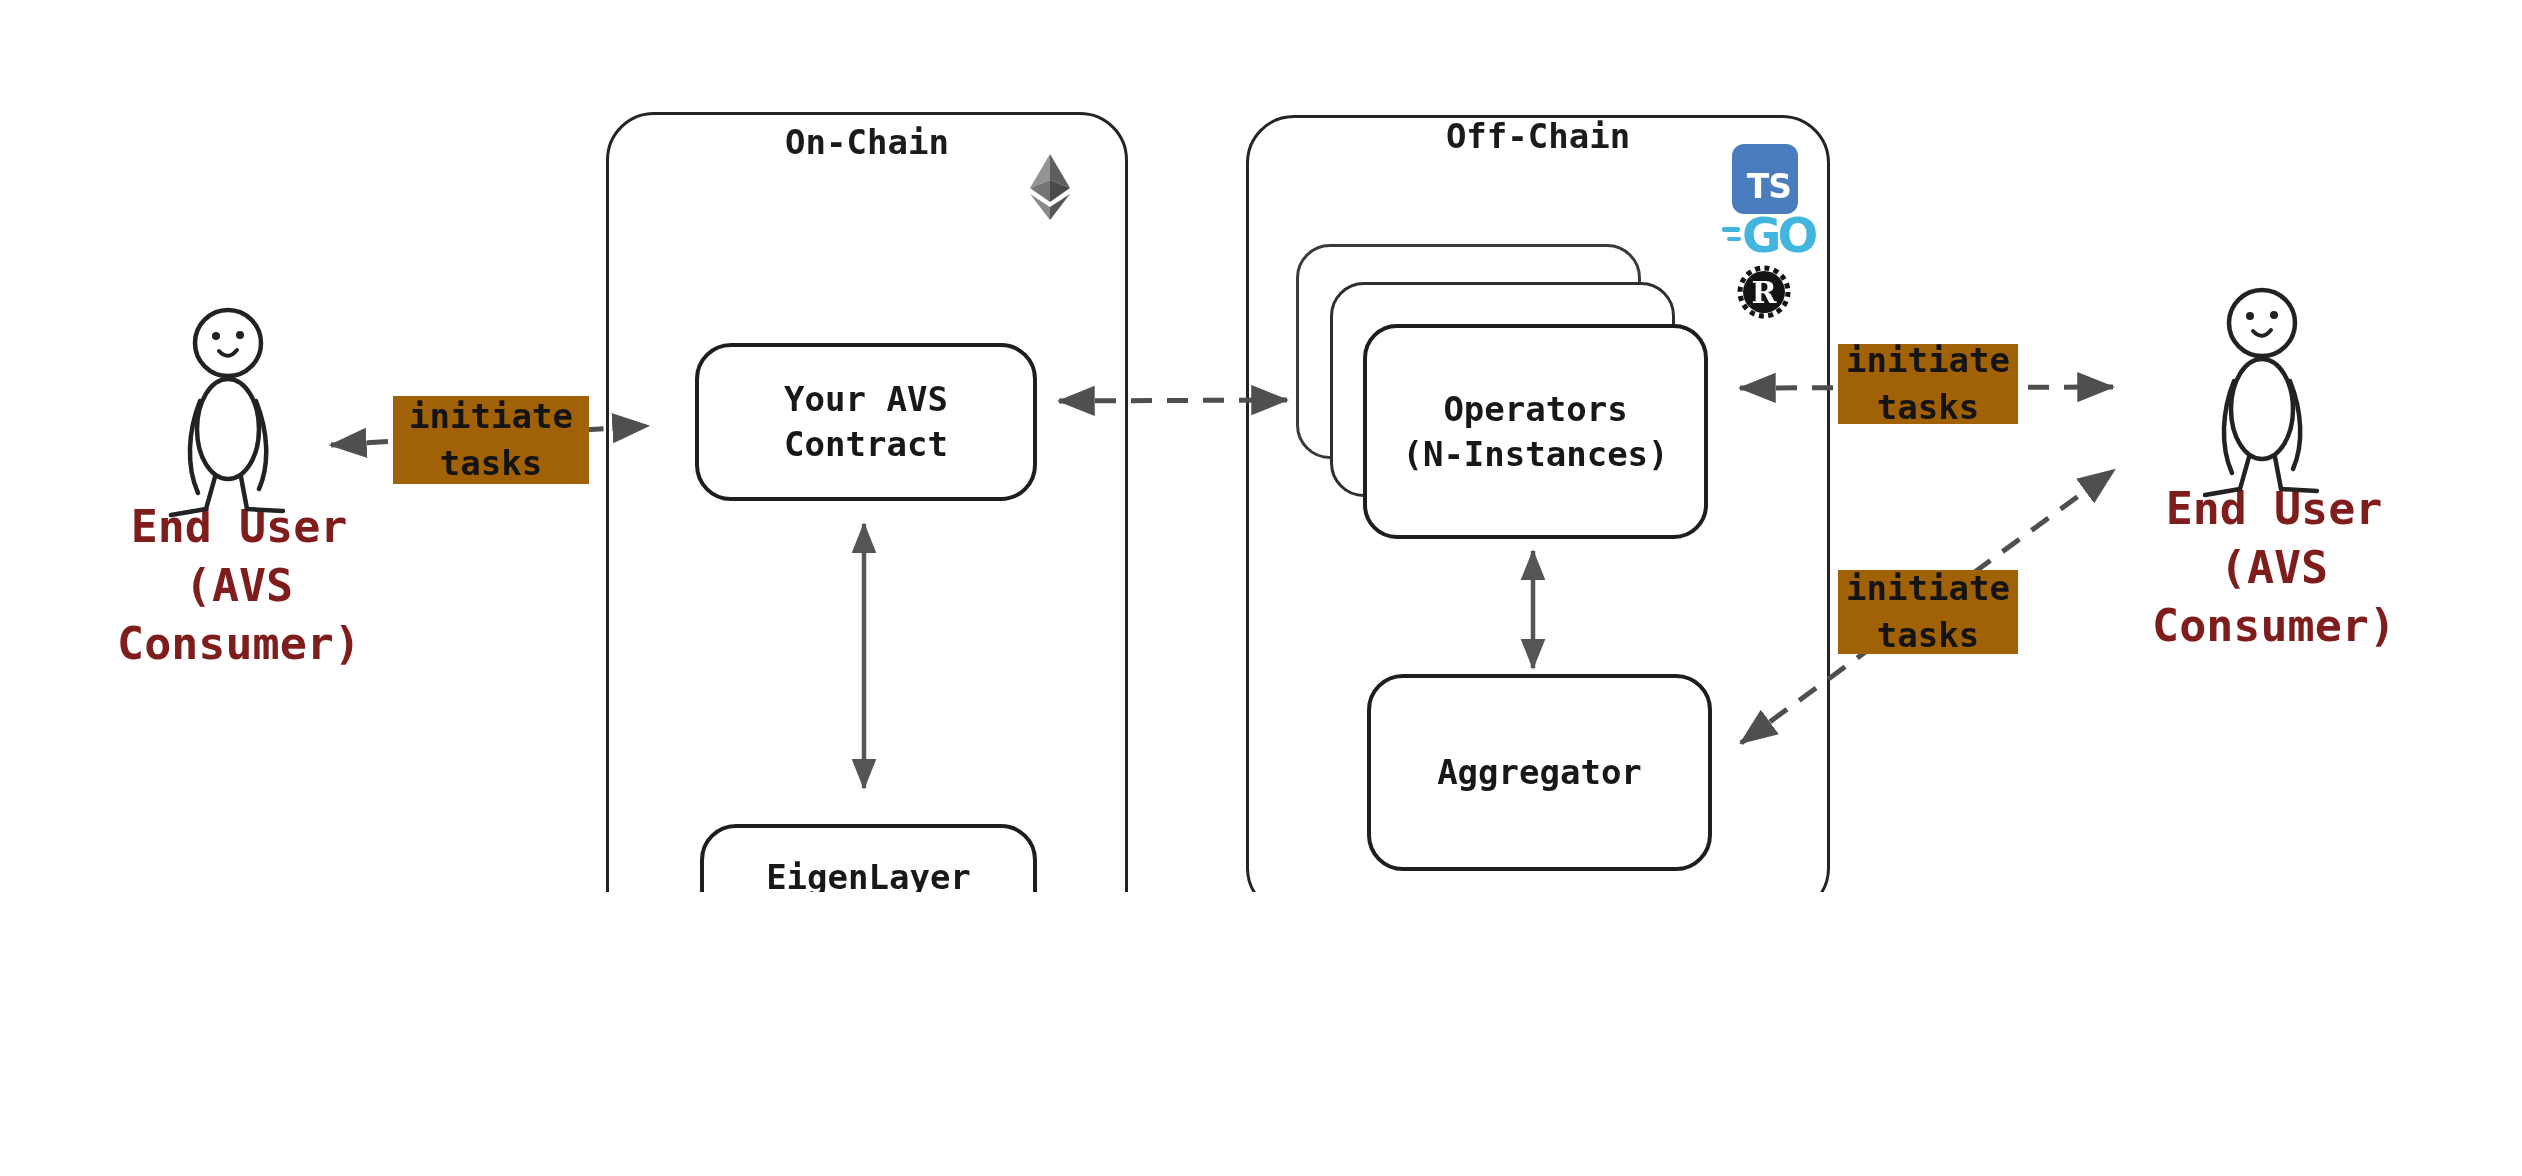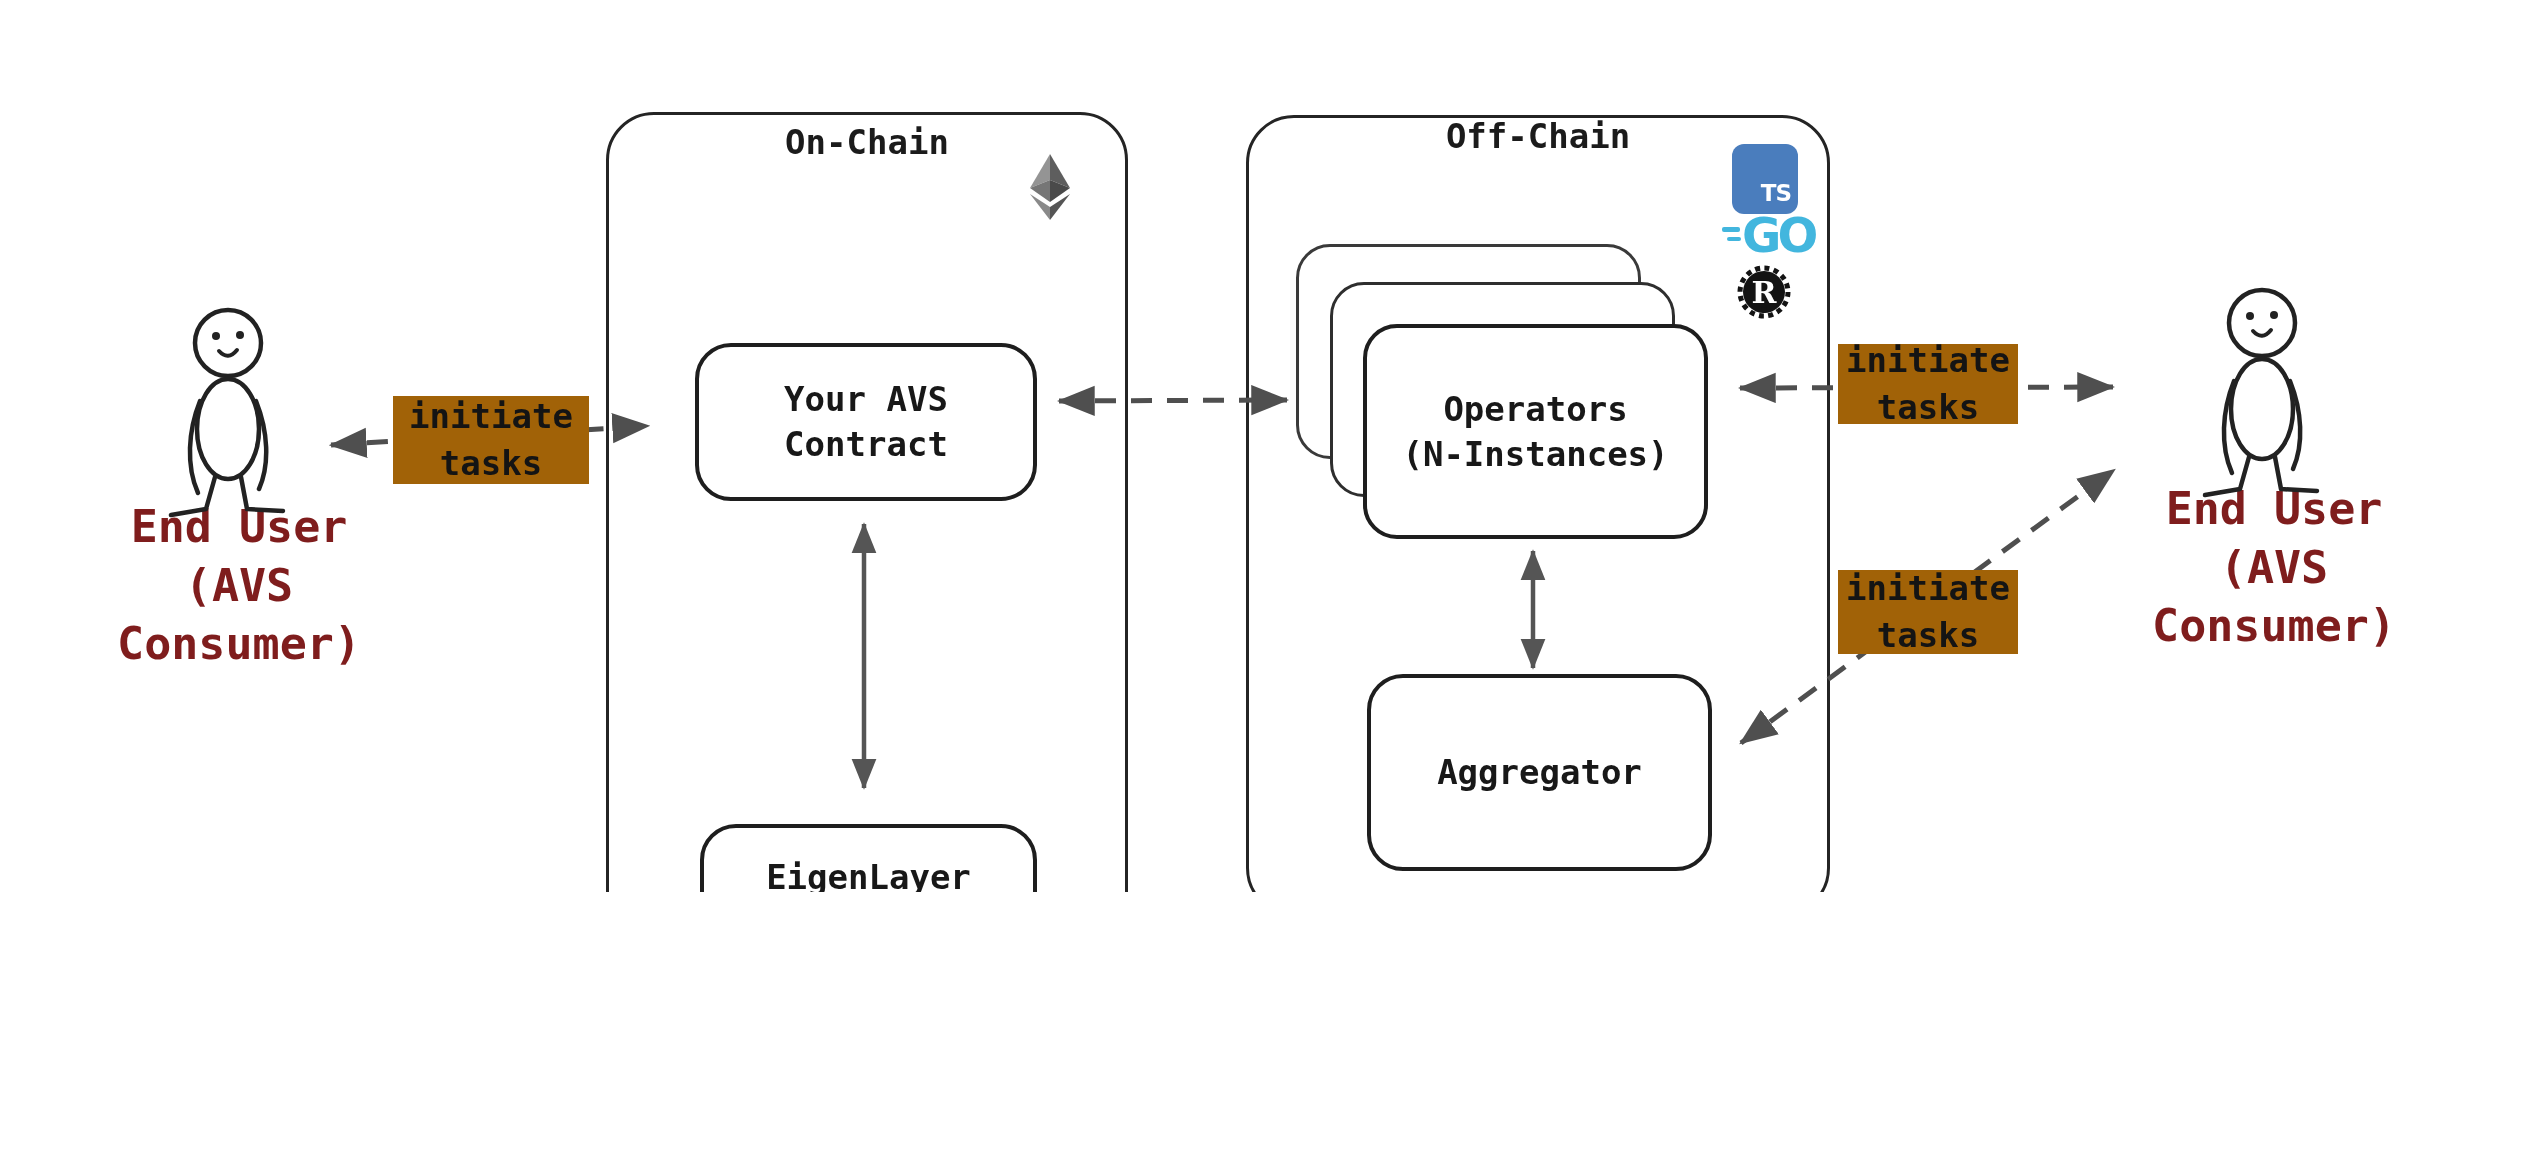--- a/index.html
+++ b/index.html
@@ -82,21 +82,21 @@
   
   .ts-badge{
     position:absolute;left:1732px;top:144px;width:66px;height:70px;
     background:#4a7dbd;border-radius:12px;
     display:flex;align-items:flex-end;justify-content:flex-end;
     padding:0 7px 8px 0;box-sizing:border-box;
     z-index:6;
   }
   .ts-badge span{
     font-family:"DejaVu Sans", sans-serif;
-    font-weight:bold;font-size:23px;color:#ffffff;letter-spacing:-1px;text-align:center;
+    font-weight:bold;font-size:33px;color:#ffffff;letter-spacing:-1px;text-align:center;
   }
   .go-badge{
     position:absolute;left:1722px;top:211px;width:104px;height:52px;
     z-index:6;display:flex;align-items:center;
   }
   .go-badge .go-lines{position:absolute;left:0;top:16px;width:20px;height:18px;}
   .go-badge .go-lines i{display:block;background:#42b6de;height:4.5px;border-radius:2px;}
   .go-badge .go-lines i:nth-child(1){width:18px;margin-bottom:5px;}
   .go-badge .go-lines i:nth-child(2){width:14px;margin-left:5px;}
   .go-badge span{

